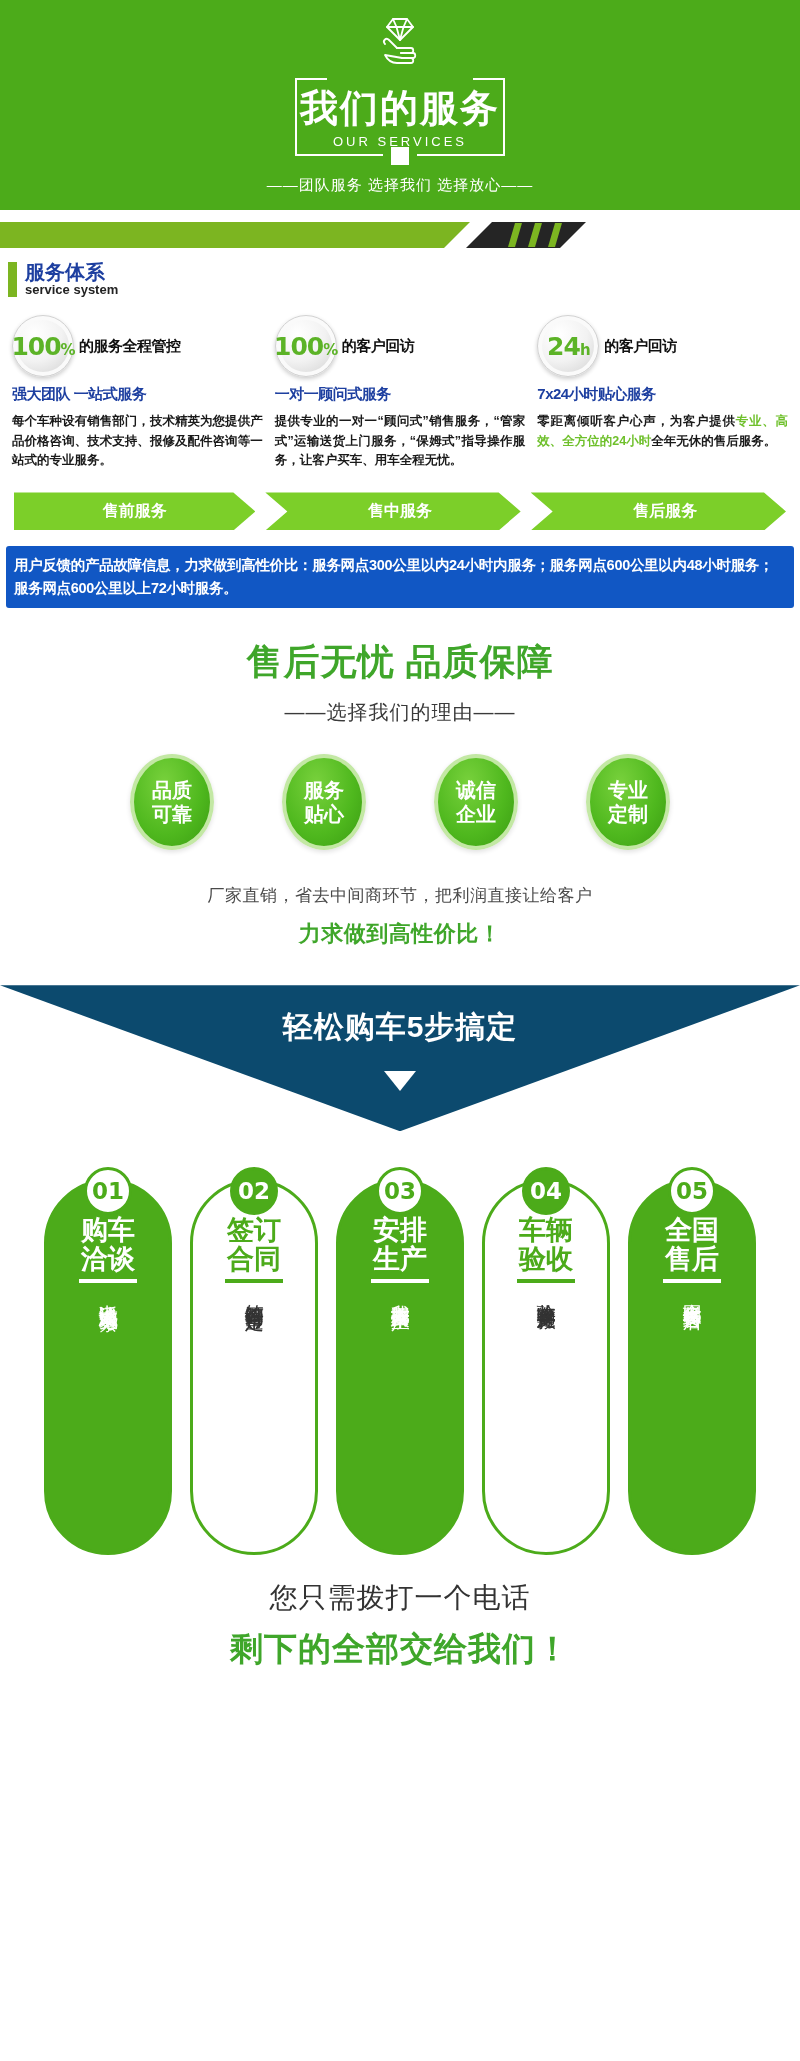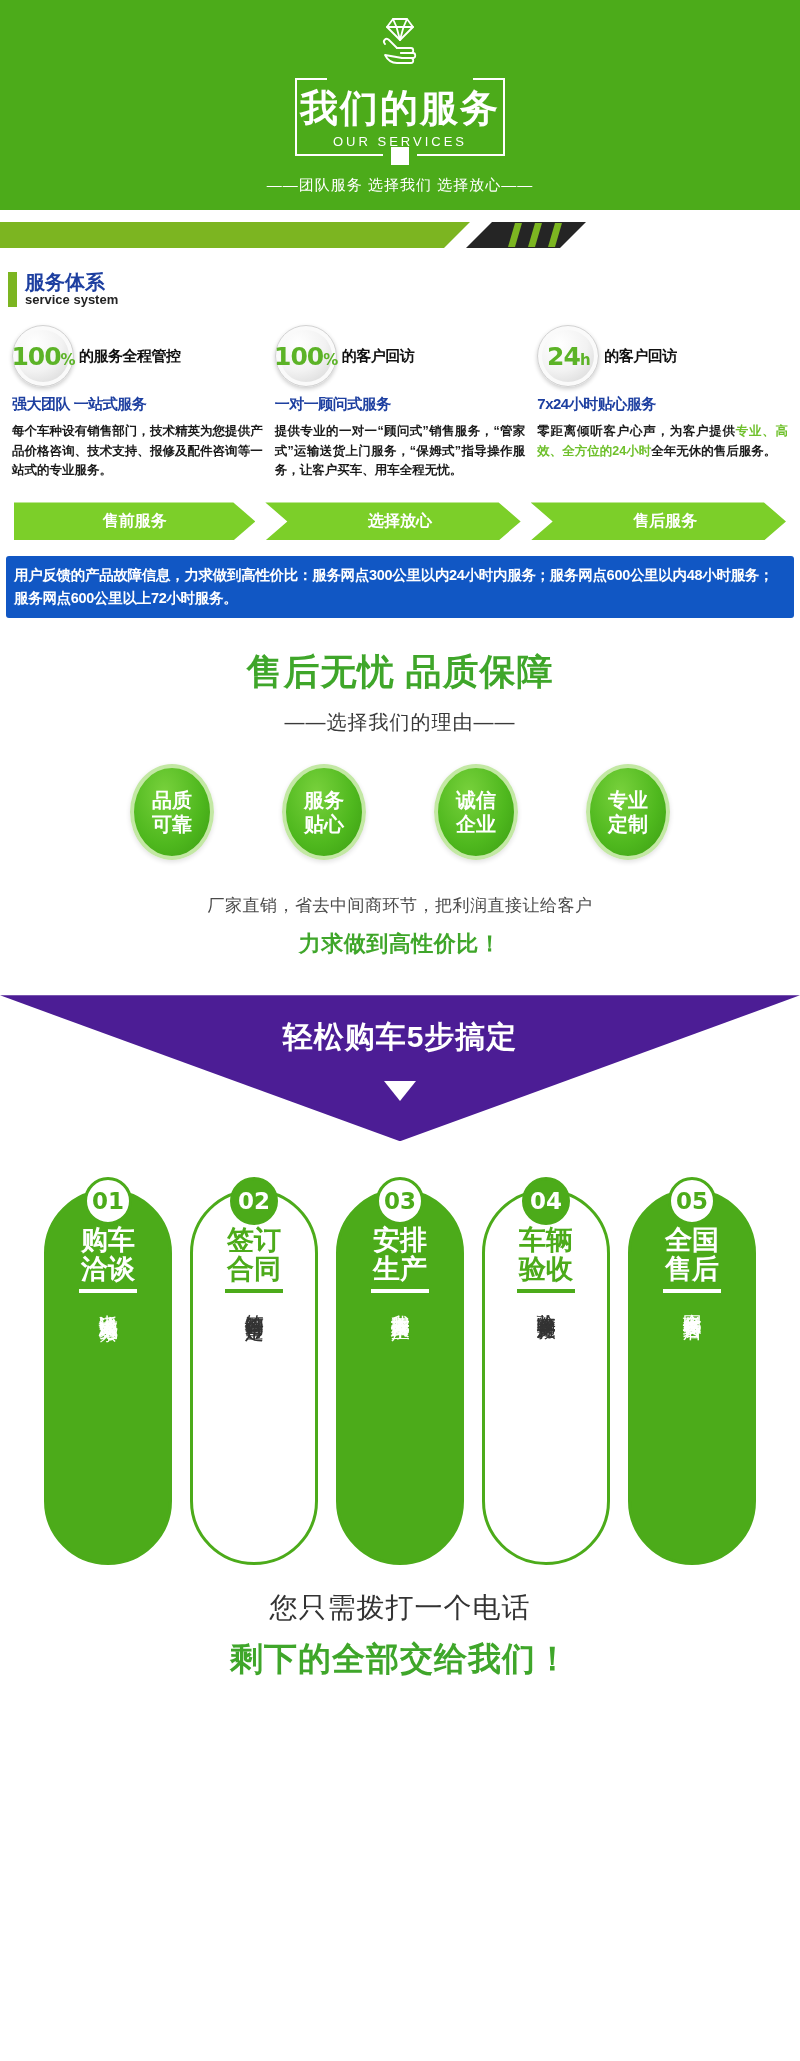--- a/index.html
+++ b/index.html
@@ -61,21 +61,21 @@
   }
   .secbar-dark {
     position:absolute; left:466px; top:6px; width:120px; height:26px;
     background:#252525;
     clip-path: polygon(26px 0, 100% 0, calc(100% - 26px) 100%, 0 100%);
   }
   .secbar-dash {
     position:absolute; top:7px; width:14px; height:24px; background:#7cb521;
     clip-path: polygon(7px 0, 100% 0, calc(100% - 7px) 100%, 0 100%);
   }
-  .sec-title-wrap { padding-left: 8px; margin-top: 10px; display:flex; }
+  .sec-title-wrap { padding-left: 8px; margin-top: 0; display:flex; }
   .sec-accent { width: 9px; background:#7cb521; margin-right: 8px; }
   .sec-cn { color:#1d3fa0; font-size: 20px; font-weight: 900; line-height: 1.05; }
   .sec-en { color:#222; font-size: 13px; font-weight: 700; line-height: 1.1; }
 
   
   .badges { display:flex; margin-top: 16px; padding: 0 6px; }
   .badge-col { flex: 1; padding: 0 6px; }
   .badge-head { display:flex; align-items:center; gap:5px; height: 66px; }
   .badge-circle {
     width: 62px; height: 62px; border-radius:50%; flex:none;
@@ -128,21 +128,21 @@
     display:flex; flex-direction:column; align-items:center; justify-content:center;
     color:#fff; font-size: 20px; font-weight: 900; line-height: 1.2;
     box-shadow: 0 2px 5px rgba(0,0,0,.12);
   }
   .promo1 { text-align:center; color:#4a4a4a; font-size: 17px; margin-top: 34px; letter-spacing: .5px;}
   .promo2 { text-align:center; color:#3fa62a; font-size: 22px; font-weight:900; margin-top: 12px; letter-spacing: .5px;}
 
   
   .bigarrow-wrap { position: relative; margin-top: 36px; height: 148px; }
   .bigarrow {
-    width: 800px; height: 146px; background:#4c1d95;
+    width: 800px; height: 146px; background:#0c4a6e;
     clip-path: polygon(0 0, 100% 0, 50% 100%);
     display:flex; align-items:flex-start; justify-content:center;
   }
   .bigarrow-text {
     color:#fff; font-size: 30px; font-weight:900; letter-spacing: 1px; margin-top: 22px;
   }
   .bigarrow-tri {
     position:absolute; left:50%; transform:translateX(-50%); top: 86px;
     width:0;height:0;border-left:16px solid transparent;border-right:16px solid transparent;
     border-top:20px solid #fff;
@@ -267,21 +267,21 @@
       <div class="badge-label">的客户回访</div>
     </div>
     <div class="badge-title">7x24小时贴心服务</div>
     <div class="badge-body"><span>零距离倾听客户心声，为客户提供</span><span class="hl">专业、高效、全方位的24小时</span><span>全年无休的售后服务。</span></div>
   </div>
 
 </div>
 
 <div class="chevrons">
   <div class="chev">售前服务</div>
-  <div class="chev">选择放心</div>
+  <div class="chev">售中服务</div>
   <div class="chev">售后服务</div>
 </div>
 
 <div class="notice">用户反馈的产品故障信息，力求做到高性价比：服务网点300公里以内24小时内服务；服务网点600公里以内48小时服务；服务网点600公里以上72小时服务。</div>
 
 <div class="reason-title">售后无忧 品质保障</div>
 <div class="reason-sub">——选择我们的理由——</div>
 
 <div class="reason-circles">
   <div class="rc">

